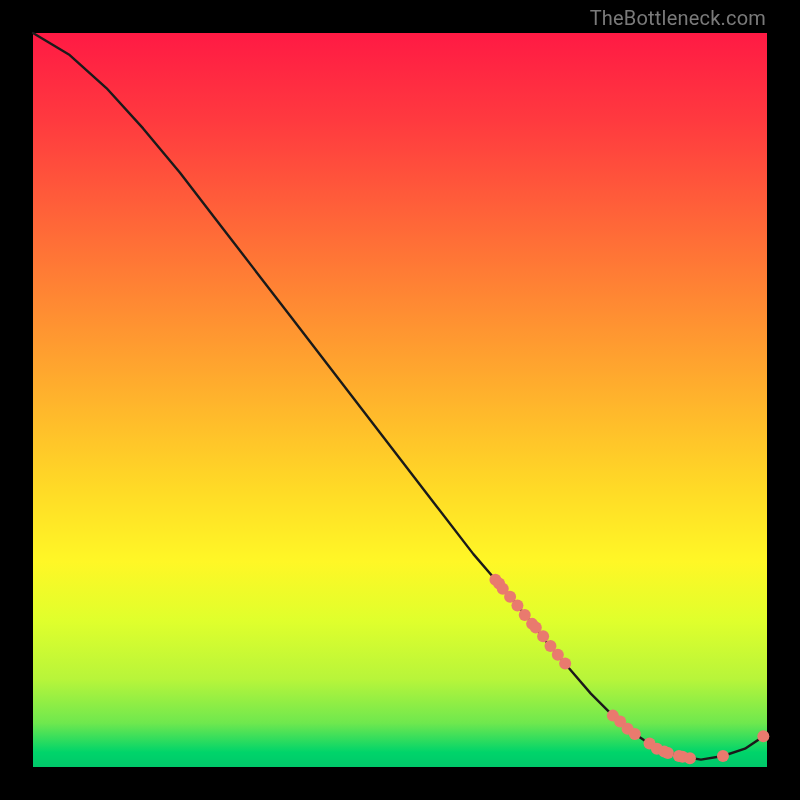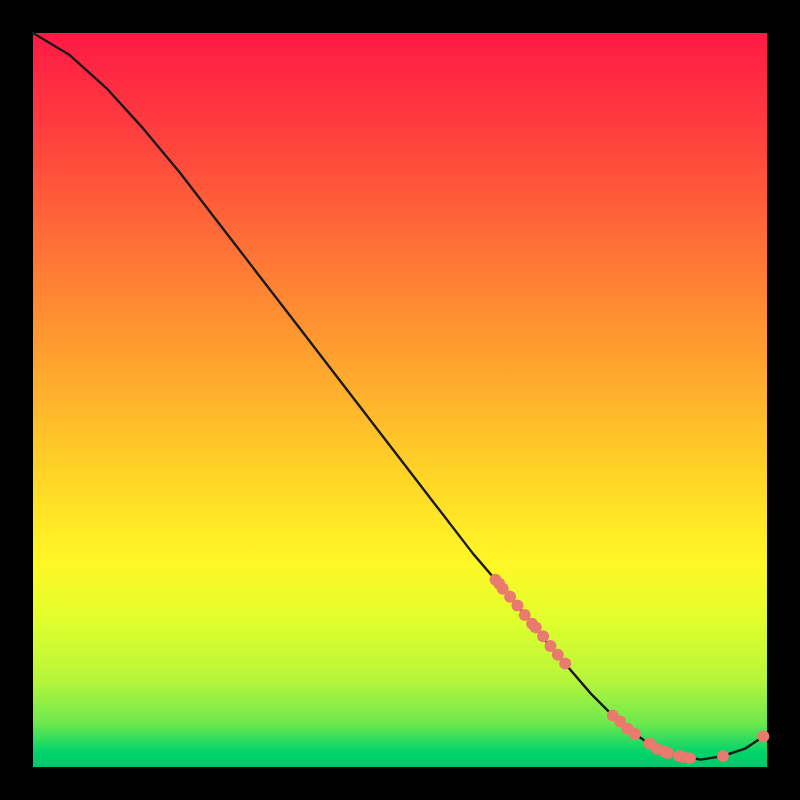--- a/index.html
+++ b/index.html
@@ -101,14 +101,15 @@
           <circle cx="634.91" cy="720.05" r="6" class="dot"></circle>
           <circle cx="645.92" cy="722.99" r="6" class="dot"></circle>
           <circle cx="649.59" cy="723.72" r="6" class="dot"></circle>
           <circle cx="656.93" cy="725.19" r="6" class="dot"></circle>
           <circle cx="689.96" cy="722.99" r="6" class="dot"></circle>
           <circle cx="730.33" cy="703.17" r="6" class="dot"></circle>
         </g>
     </svg>
   </div>
 
+  <div class="watermark">TheBottleneck.com</div>
 
 </div>
 
 </body></html>

